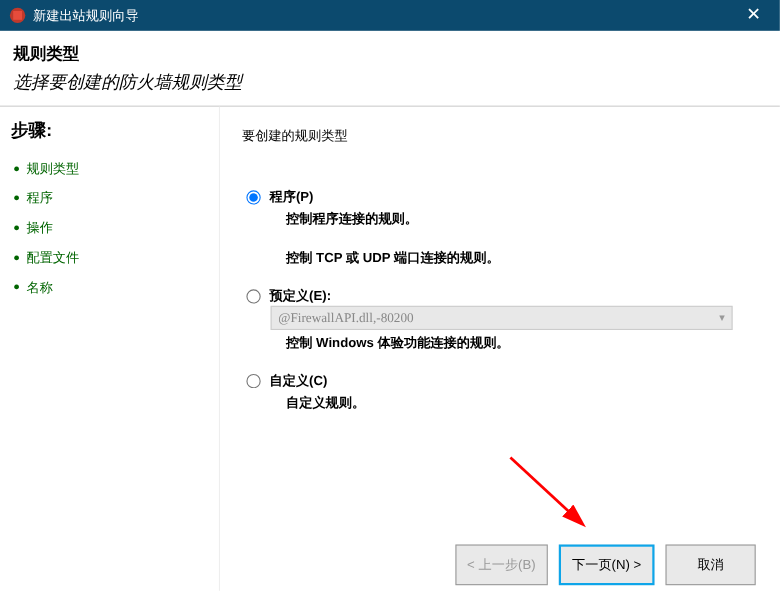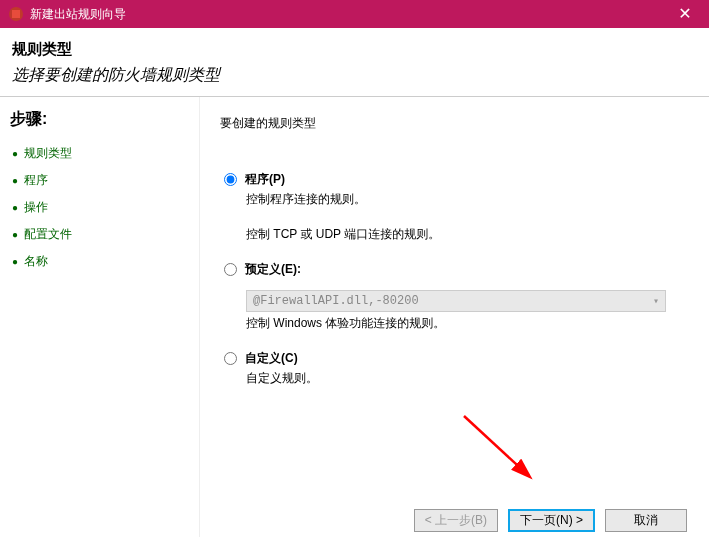--- a/index.html
+++ b/index.html
@@ -5,21 +5,21 @@
     * { margin: 0; padding: 0; box-sizing: border-box; }
     body {
       font-family: "Microsoft YaHei", "SimSun", Tahoma, sans-serif;
       font-size: 12px;
       width: 709px;
       height: 537px;
       background: #fff;
       overflow: hidden;
     }
     .titlebar {
-      background: #be185d;
+      background: #0c4a6e;
       color: #fff;
       height: 28px;
       display: flex;
       align-items: center;
       padding: 0 8px;
     }
     .titlebar .icon {
       width: 16px; height: 16px; margin-right: 6px;
     }
     .titlebar .title { flex: 1; font-size: 12px; }
@@ -75,51 +75,51 @@
     .option label {
       display: flex;
       align-items: center;
       font-weight: bold;
       cursor: pointer;
     }
     .option input[type="radio"] {
       margin-right: 8px;
     }
     .option .desc {
-      margin-left: 22px;
+      margin-left: 36px;
       margin-top: 3px;
       font-size: 12px;
-      font-weight: normal;
+      font-weight: bold;
     }
     .dropdown {
       margin-left: 22px;
-      margin-top: 12px;
+      margin-top: 0;
       width: 420px;
       height: 22px;
       background: #e8e8e8;
       border: 1px solid #ccc;
       color: #888;
-      font-family: Liberation Mono, monospace;
+      font-family: Liberation Serif, serif;
       font-size: 12px;
       padding: 2px 6px;
       display: flex;
       align-items: center;
       justify-content: space-between;
     }
     .dropdown .chev { color: #999; font-size: 10px; }
     .footer {
       position: absolute;
       bottom: 14px;
       right: 22px;
       display: flex;
       gap: 10px;
     }
     .btn {
       min-width: 82px;
-      height: 23px;
+      height: 37px;
       border: 1px solid #999;
       background: #e9e9e9;
       font-size: 12px;
       cursor: pointer;
       padding: 0 10px;
       font-family: inherit;
     }
     .btn:disabled {
       color: #999;
       cursor: default;

